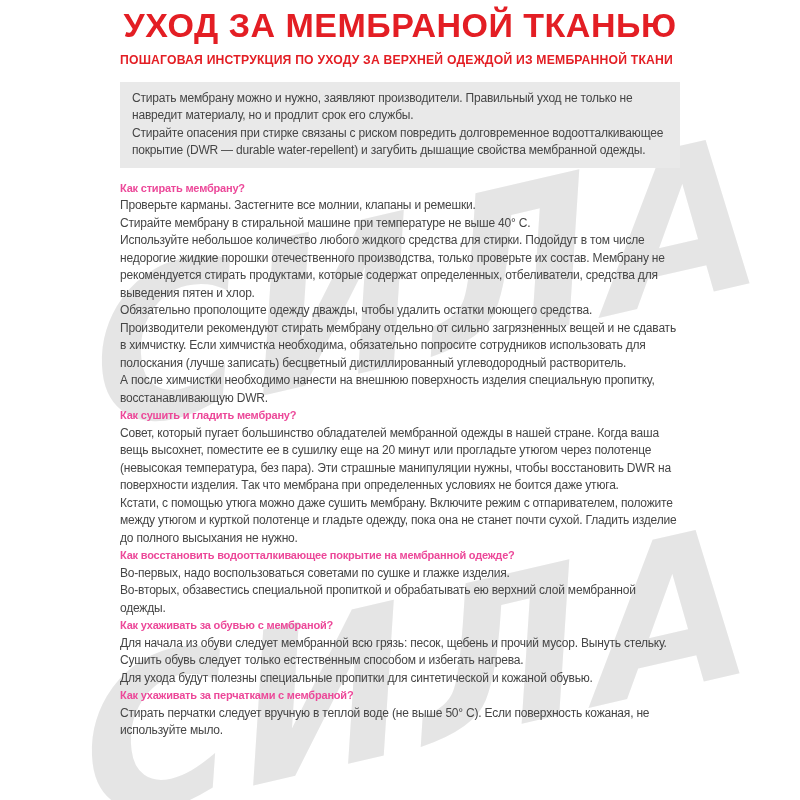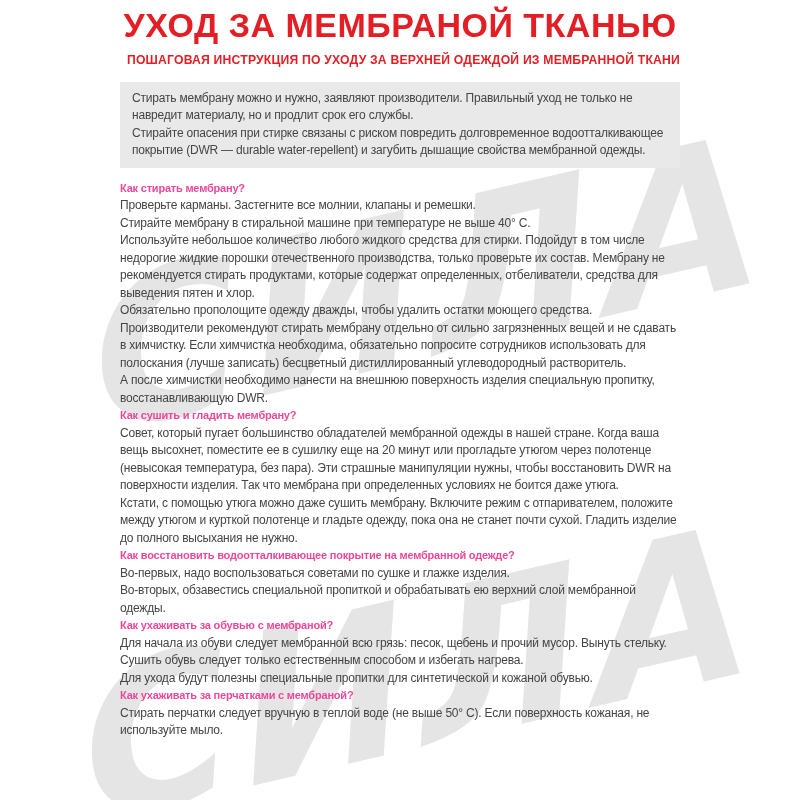--- a/index.html
+++ b/index.html
@@ -48,21 +48,21 @@
     font-weight: 800;
     text-align: center;
     letter-spacing: 0.5px;
     line-height: 1.05;
   }
   .subtitle {
     margin-top: 9px;
     color: #e31e24;
     font-size: 12.2px;
     font-weight: 700;
-    text-align: right;
+    text-align: left;
     letter-spacing: 0.2px;
   }
   .intro {
     margin-top: 15px;
     background: #e9e9e9;
     padding: 8px 12px;
   }
   .intro p {
     margin: 0;
     color: #454545;

